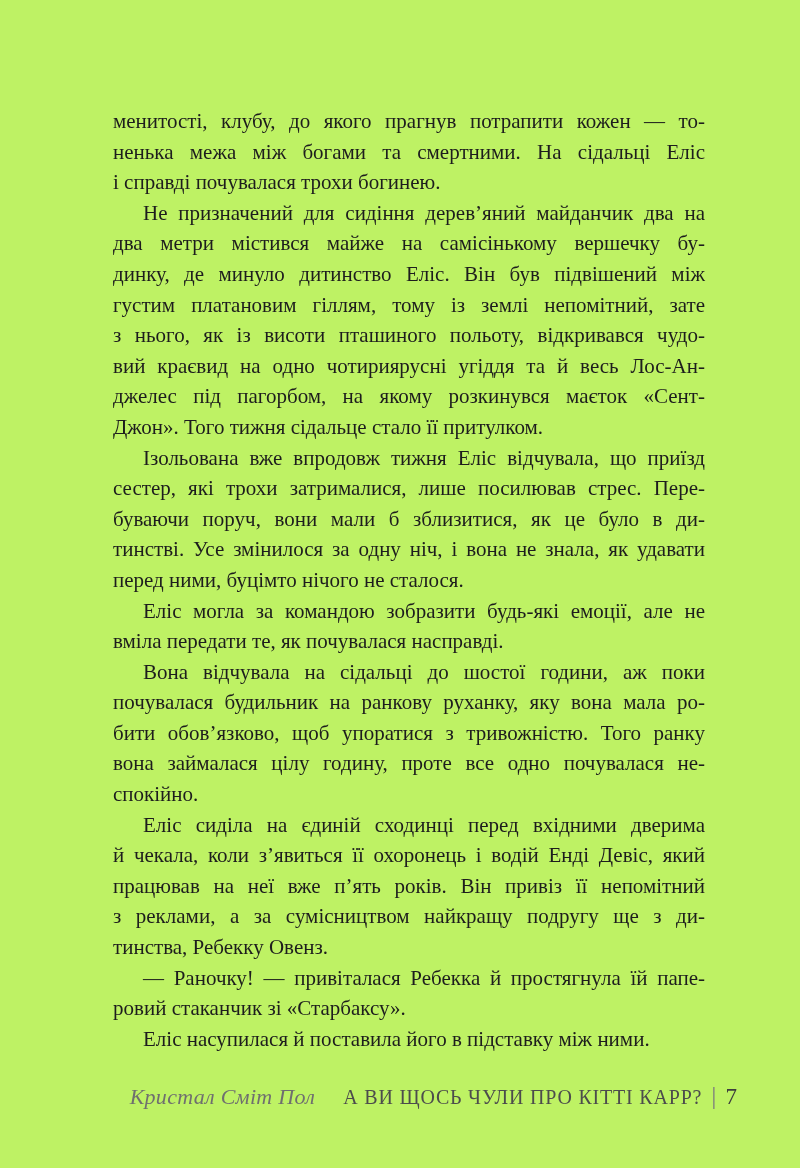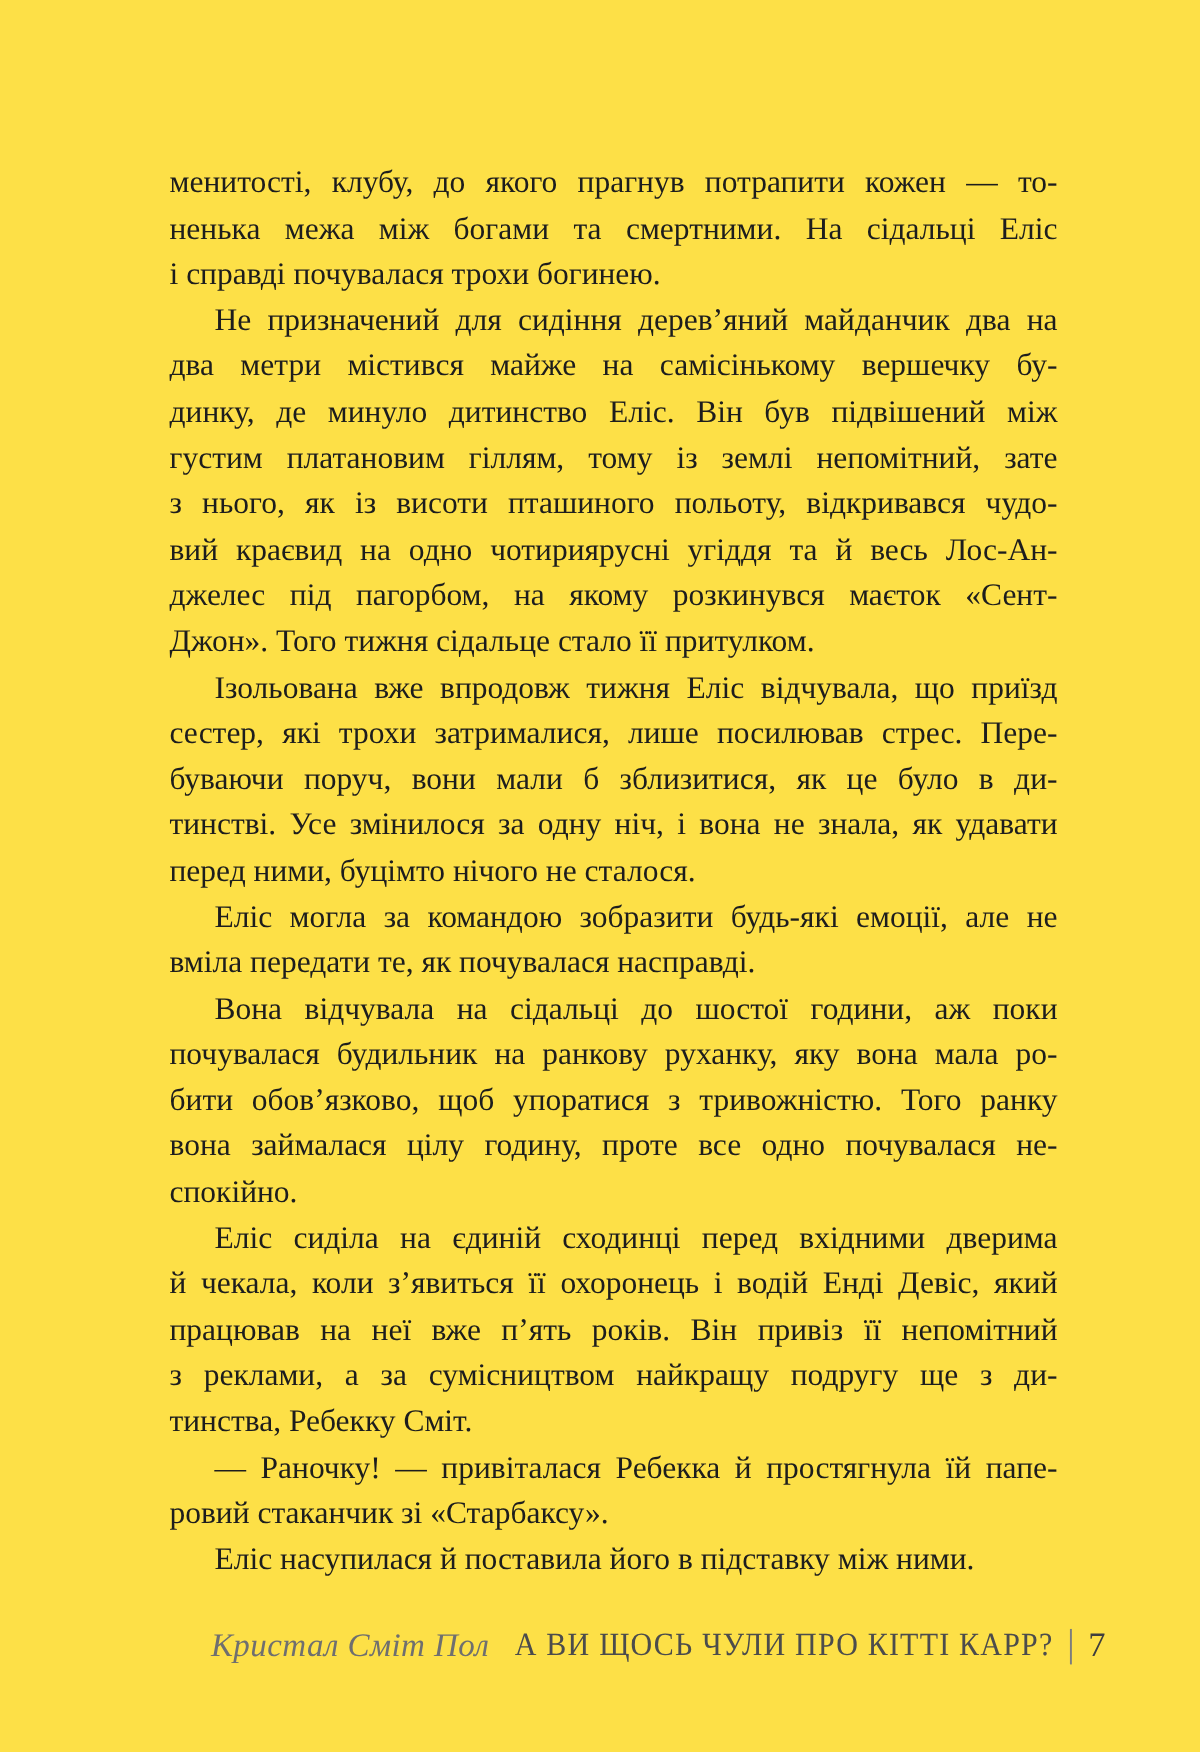--- a/index.html
+++ b/index.html
@@ -10,21 +10,21 @@
   body {
     width: 800px;
     height: 1168px;
     position: relative;
     font-family: "Liberation Serif", serif;
     overflow: hidden;
   }
   .page {
     position: absolute;
     inset: 0;
-    background: #fde047;
+    background: #bef264;
   }
   .text-block {
     position: absolute;
     left: 113px;
     top: 106px;
     width: 592px;
     color: #1d1d1d;
     font-size: 21px;
     line-height: 30.6px;
   }
@@ -46,21 +46,21 @@
     top: 1081px;
     right: 63px;
     display: flex;
     align-items: baseline;
     white-space: nowrap;
   }
   .footer-author {
     font-style: italic;
     font-size: 22px;
     color: #6f6f6f;
-    margin-right: 17px;
+    margin-right: 28px;
     letter-spacing: 0.3px;
     text-align: center;
   }
   .footer-title {
     font-size: 20px;
     color: #4c4c4c;
     letter-spacing: 0.8px;
     font-weight: normal;
     transform: scaleY(1.08);
     transform-origin: bottom;
@@ -102,21 +102,21 @@
       <div class="line last">вміла передати те, як почувалася насправді.</div>
       <div class="line indent">Вона відчувала на сідальці до шостої години, аж поки</div>
       <div class="line">почувалася будильник на ранкову руханку, яку вона мала ро-</div>
       <div class="line">бити обов’язково, щоб упоратися з тривожністю. Того ранку</div>
       <div class="line">вона займалася цілу годину, проте все одно почувалася не-</div>
       <div class="line last">спокійно.</div>
       <div class="line indent">Еліс сиділа на єдиній сходинці перед вхідними дверима</div>
       <div class="line">й чекала, коли з’явиться її охоронець і водій Енді Девіс, який</div>
       <div class="line">працював на неї вже п’ять років. Він привіз її непомітний</div>
       <div class="line">з реклами, а за сумісництвом найкращу подругу ще з ди-</div>
-      <div class="line last">тинства, Ребекку Сміт.</div>
+      <div class="line last">тинства, Ребекку Овенз.</div>
       <div class="line indent">— Раночку! — привіталася Ребекка й простягнула їй папе-</div>
       <div class="line last">ровий стаканчик зі «Старбаксу».</div>
       <div class="line indent last">Еліс насупилася й поставила його в підставку між ними.</div>
     </main>
 
   <footer class="running-footer">
     <span class="footer-author">Кристал Сміт Пол</span>
     <span class="footer-title">А ВИ ЩОСЬ ЧУЛИ ПРО КІТТІ КАРР?</span>
     <span class="footer-sep">|</span>
     <span class="footer-pagenum">7</span>

